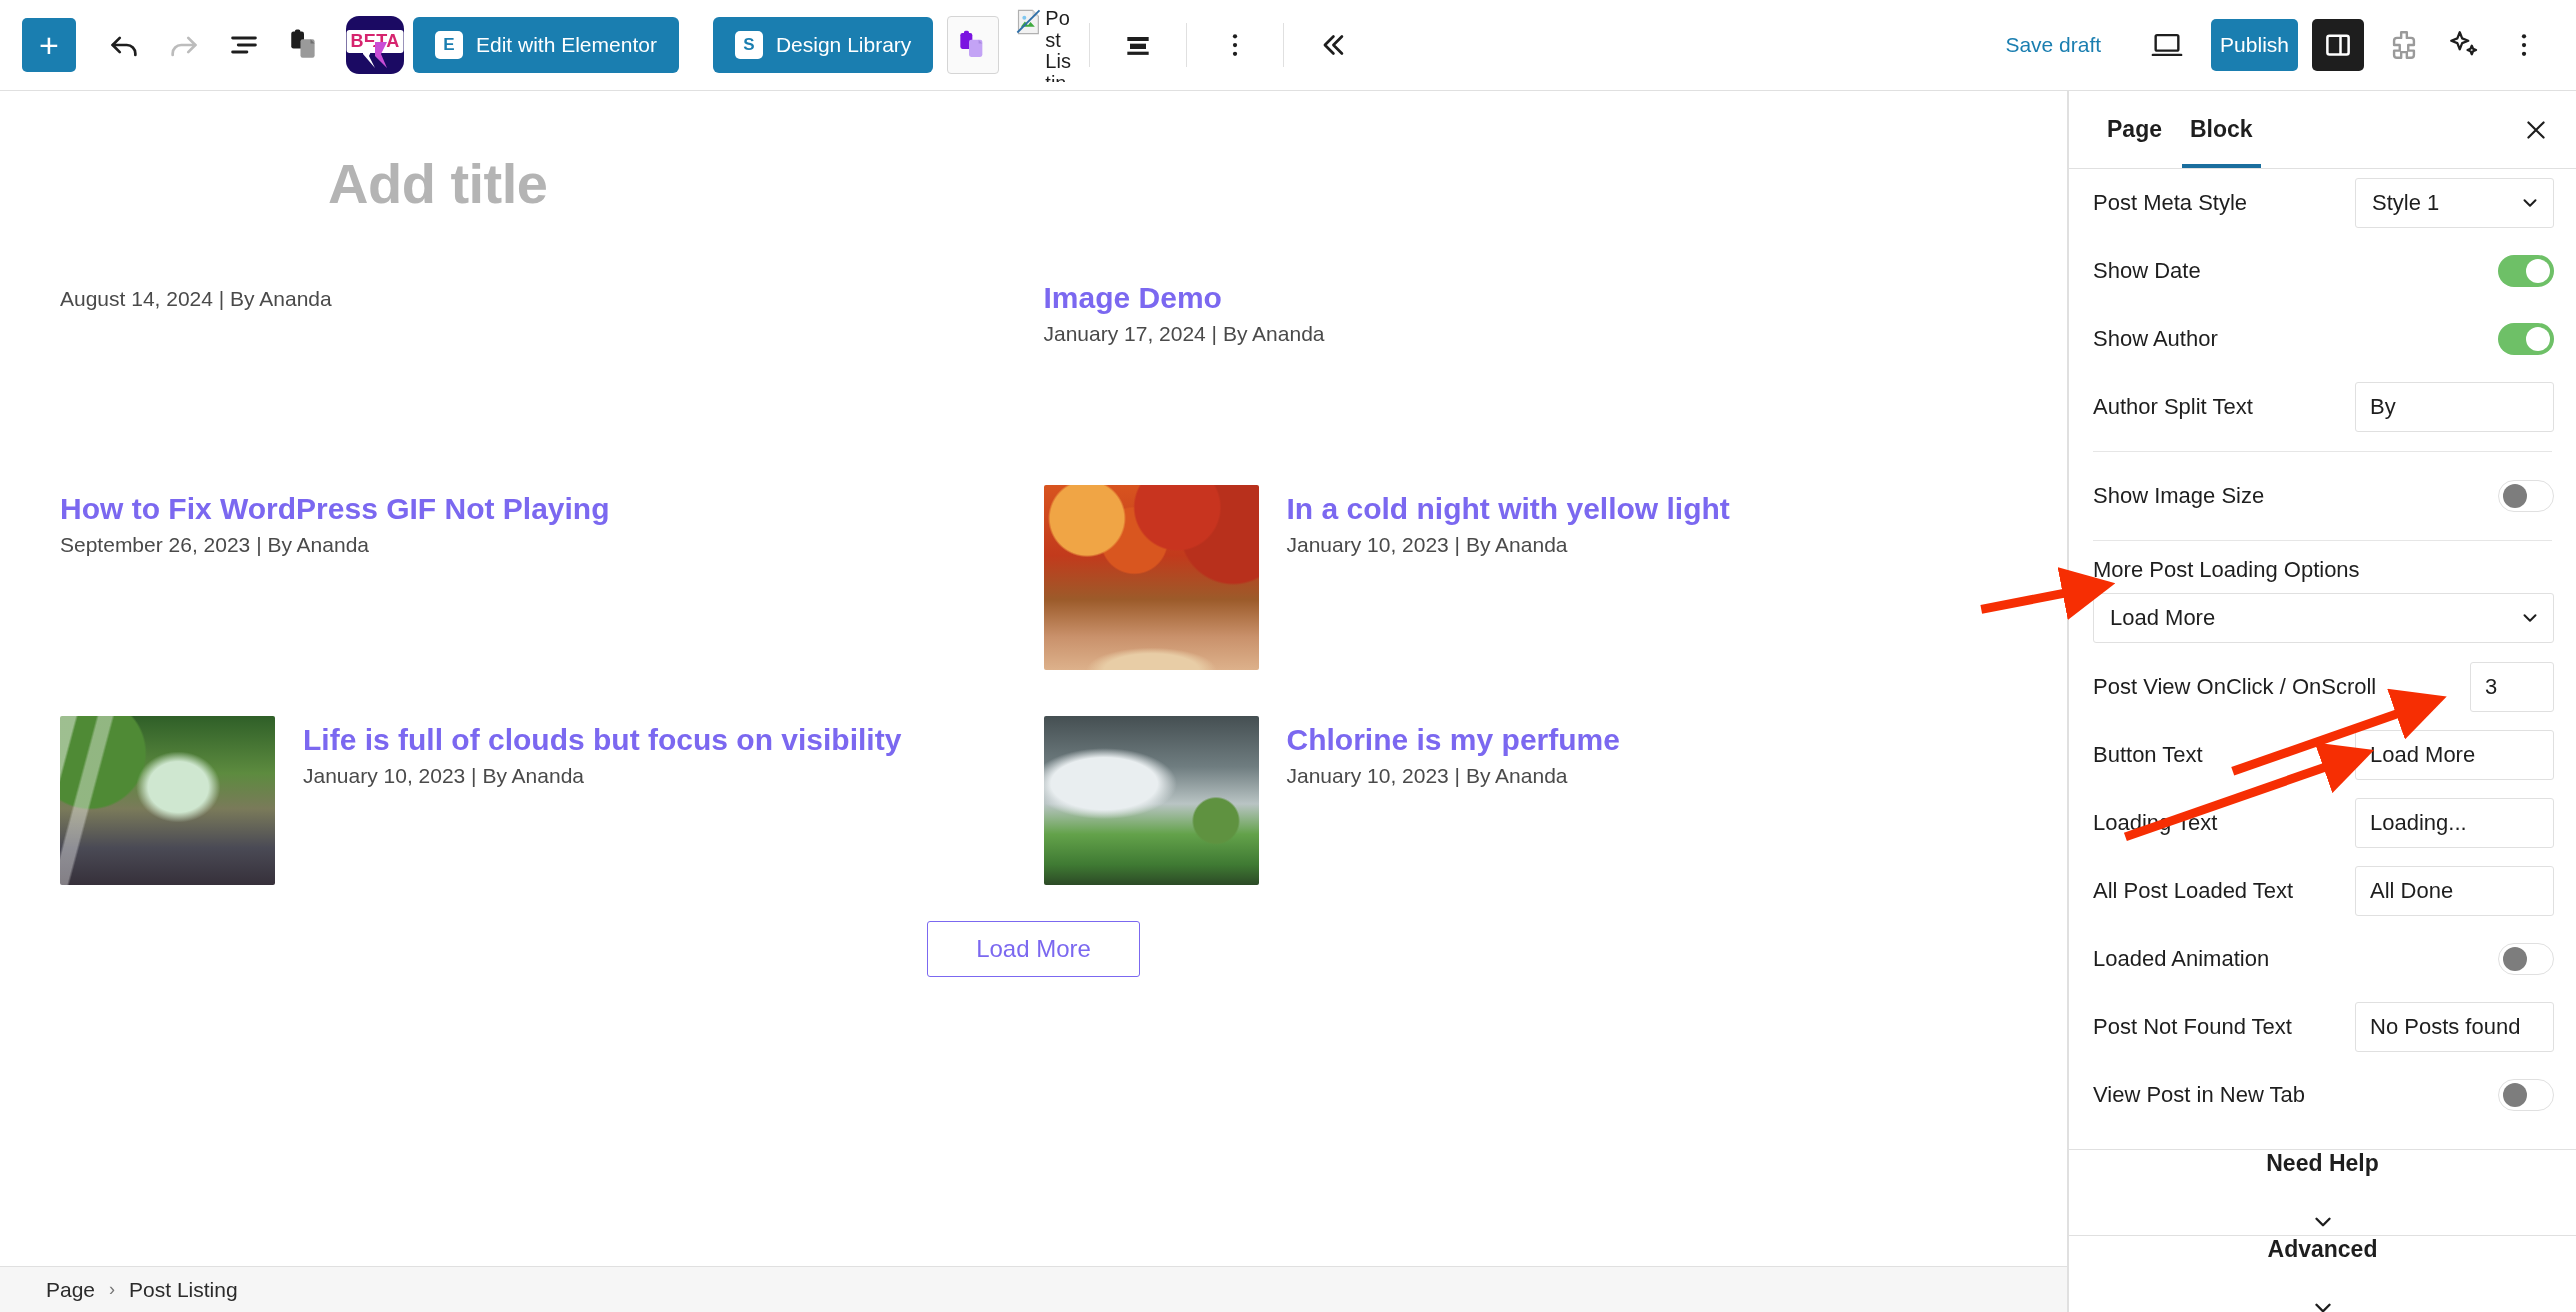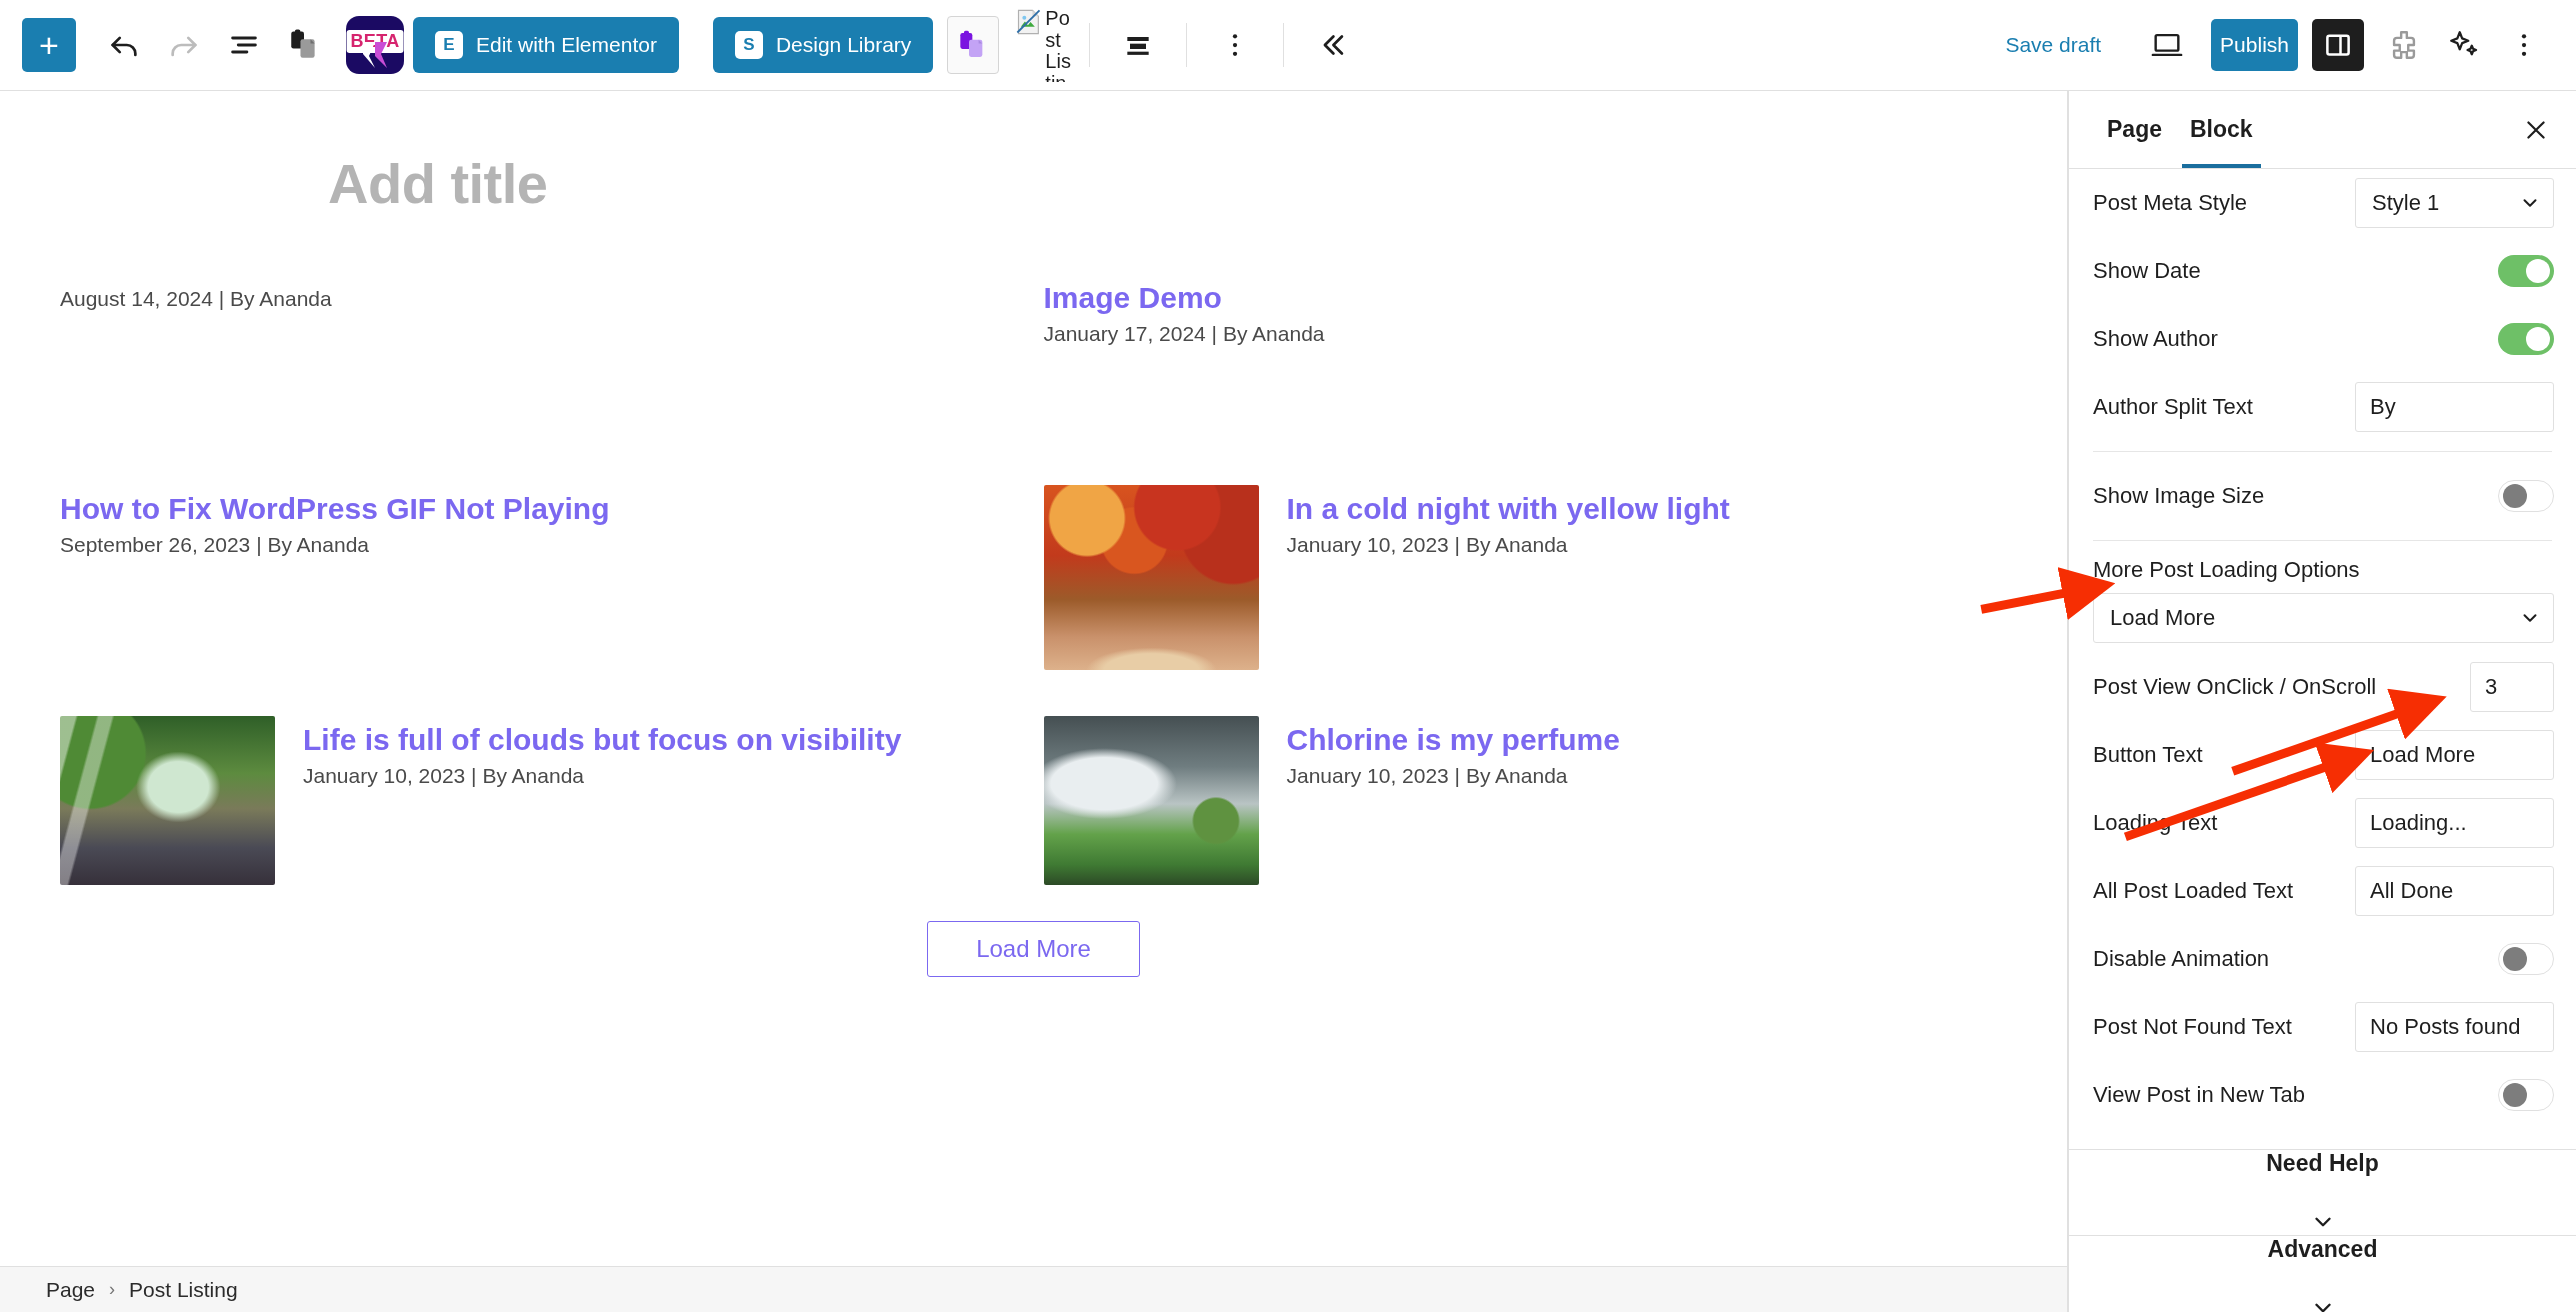--- a/index.html
+++ b/index.html
@@ -549,21 +549,21 @@
         </div>
 
         <div class="row">
           <span class="row-label">All Post Loaded Text</span>
           <div class="field">
             <span>All Done</span>
           </div>
         </div>
 
         <div class="row">
-          <span class="row-label">Disable Animation</span>
+          <span class="row-label">Loaded Animation</span>
           <div class="toggle off">
               <span class="knob"></span>
             </div>
         </div>
 
         <div class="row">
           <span class="row-label">Post Not Found Text</span>
           <div class="field">
             <span>No Posts found</span>
           </div>

